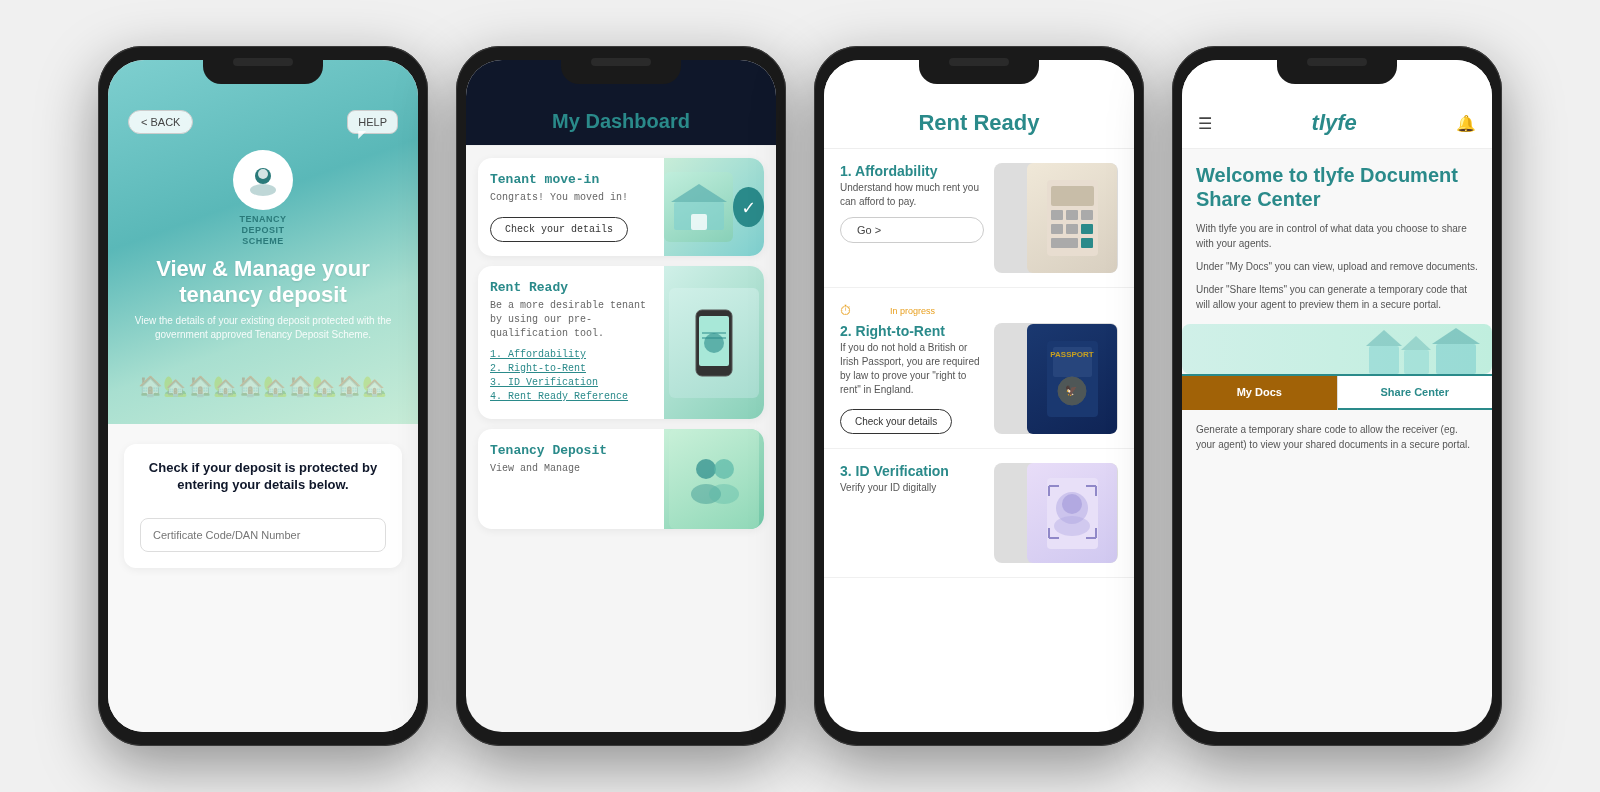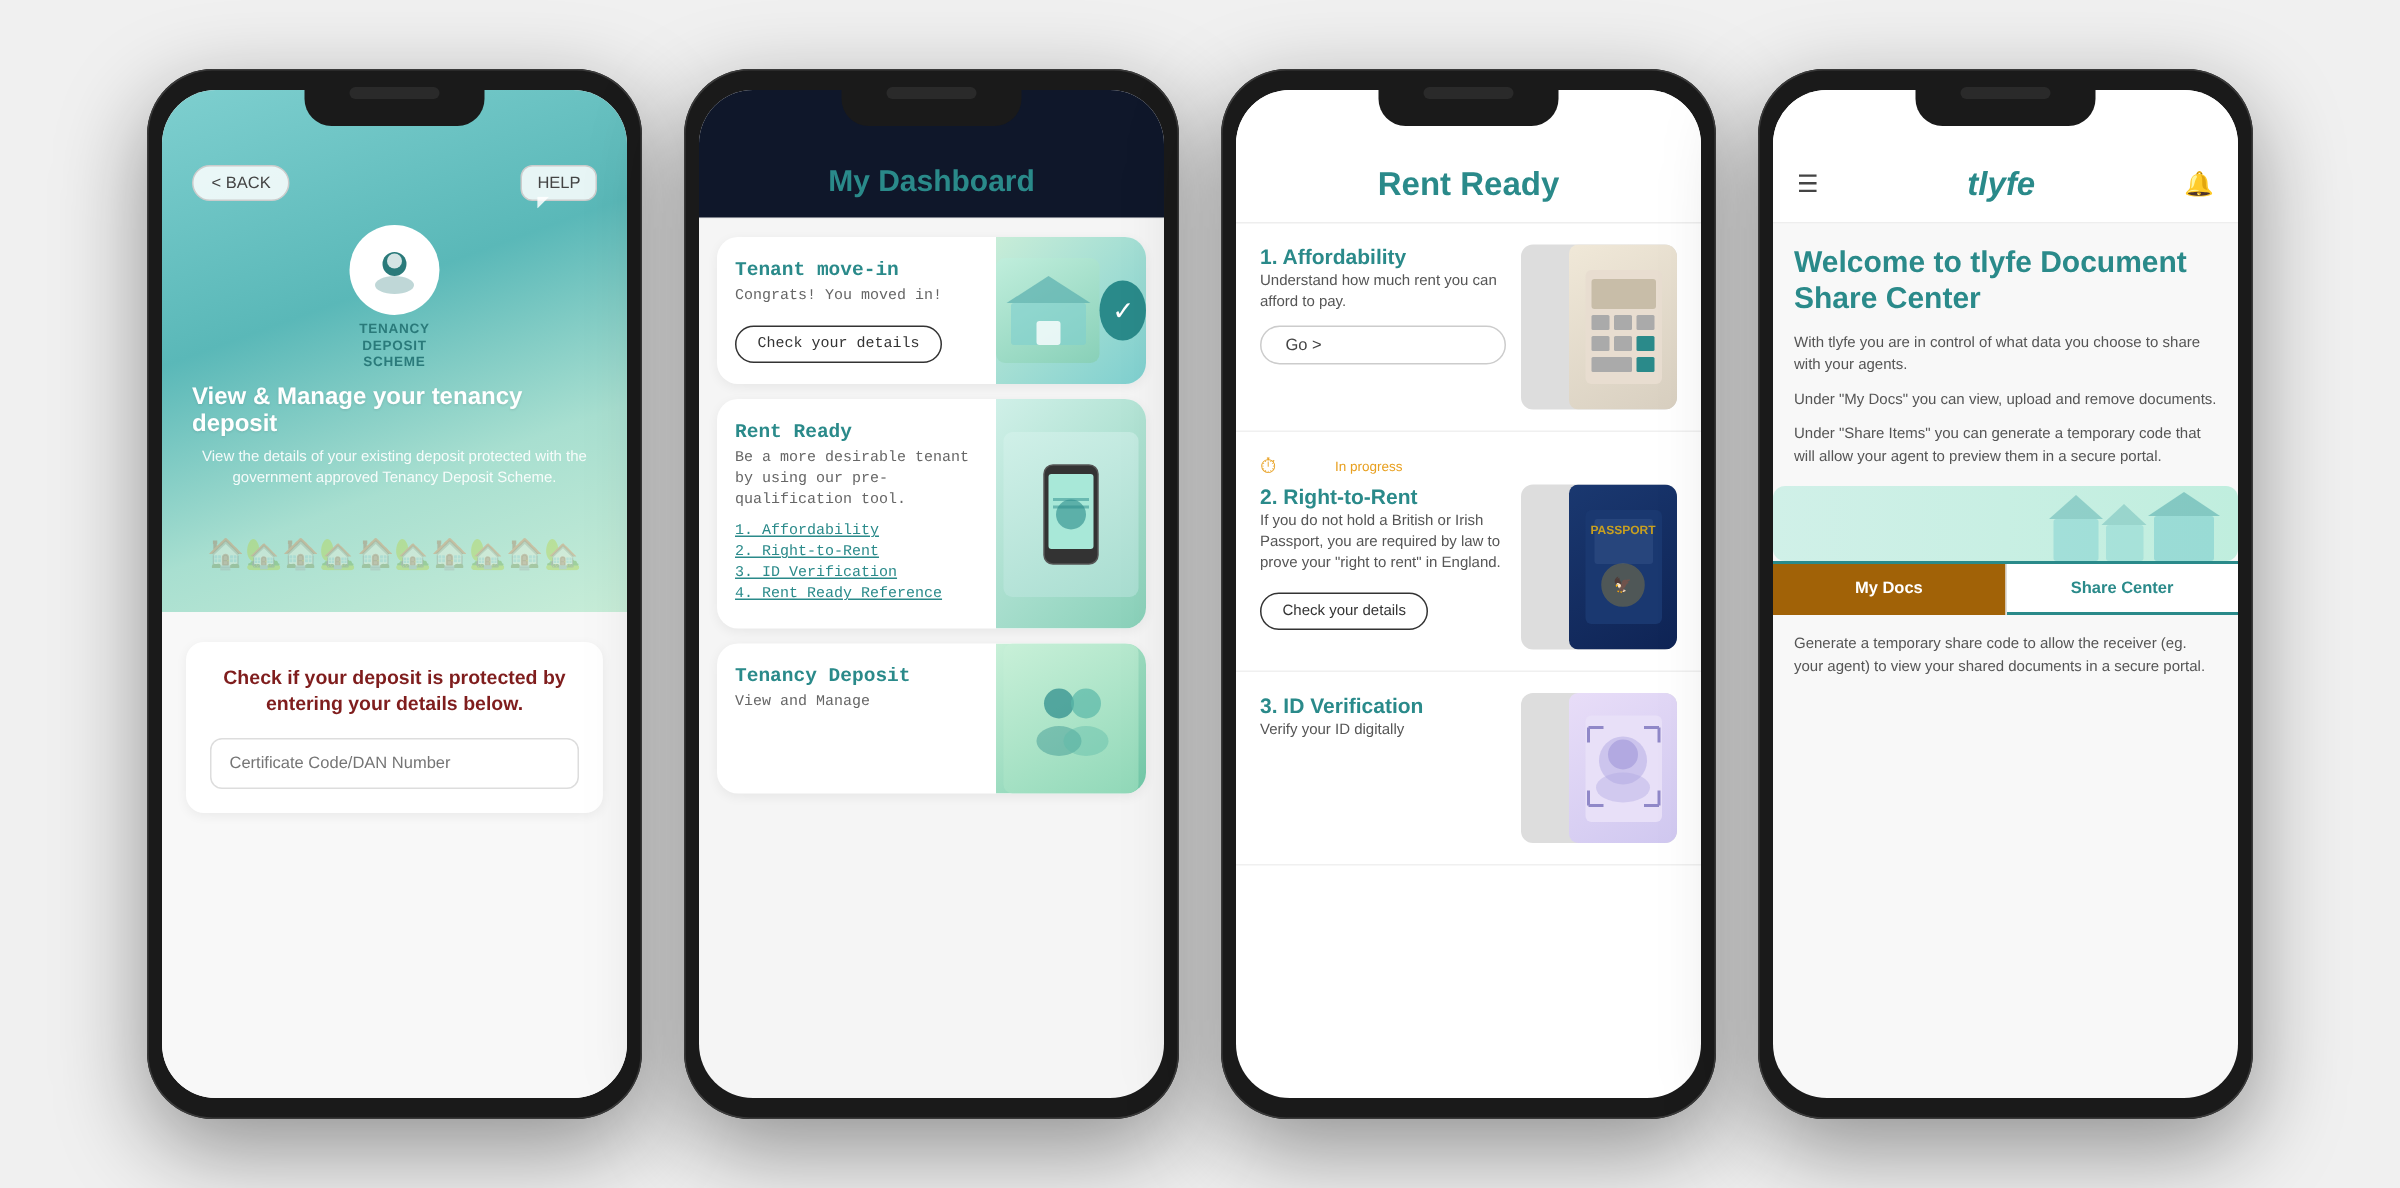--- a/index.html
+++ b/index.html
@@ -130,24 +130,24 @@
     }
     .tds-text {
       font-size: 9px;
       font-weight: 800;
       color: #2a7a7a;
       text-align: center;
       letter-spacing: 0.5px;
       line-height: 1.2;
     }
     .phone1-title {
-      font-size: 16px;
+      font-size: 22px;
       font-weight: 800;
       color: #fff;
-      text-align: left;
+      text-align: center;
       margin: 10px 0 6px;
       text-shadow: 0 1px 2px rgba(0,0,0,0.1);
     }
     .phone1-subtitle {
       font-size: 10px;
       color: rgba(255,255,255,0.9);
       text-align: center;
       line-height: 1.4;
     }
     .phone1-body {
@@ -158,22 +158,22 @@
     .deposit-check-box {
       background: #fff;
       border-radius: 12px;
       padding: 16px;
       text-align: center;
       box-shadow: 0 2px 8px rgba(0,0,0,0.06);
     }
     .deposit-check-title {
       font-size: 13px;
       font-weight: 700;
-      color: #7f1d1d;
-      margin-bottom: 2px;
+      color: #0f172a;
+      margin-bottom: 12px;
       line-height: 1.3;
     }
     .deposit-check-input {
       width: 100%;
       border: 1px solid #ddd;
       border-radius: 8px;
       padding: 10px 12px;
       font-size: 11px;
       color: #999;
       margin-top: 12px;
@@ -303,21 +303,21 @@
       border-bottom: 1px solid #f0f0f0;
     }
     .rr-section-row {
       display: flex;
       gap: 10px;
     }
     .rr-section-content {
       flex: 1;
     }
     .rr-section-img {
-      width: 104px;
+      width: 124px;
       flex-shrink: 0;
       border-radius: 8px;
       overflow: hidden;
       background: #ddd;
       display: flex;
       align-items: center;
       justify-content: center;
       padding-left: 32px;
     }
     .rr-number {

